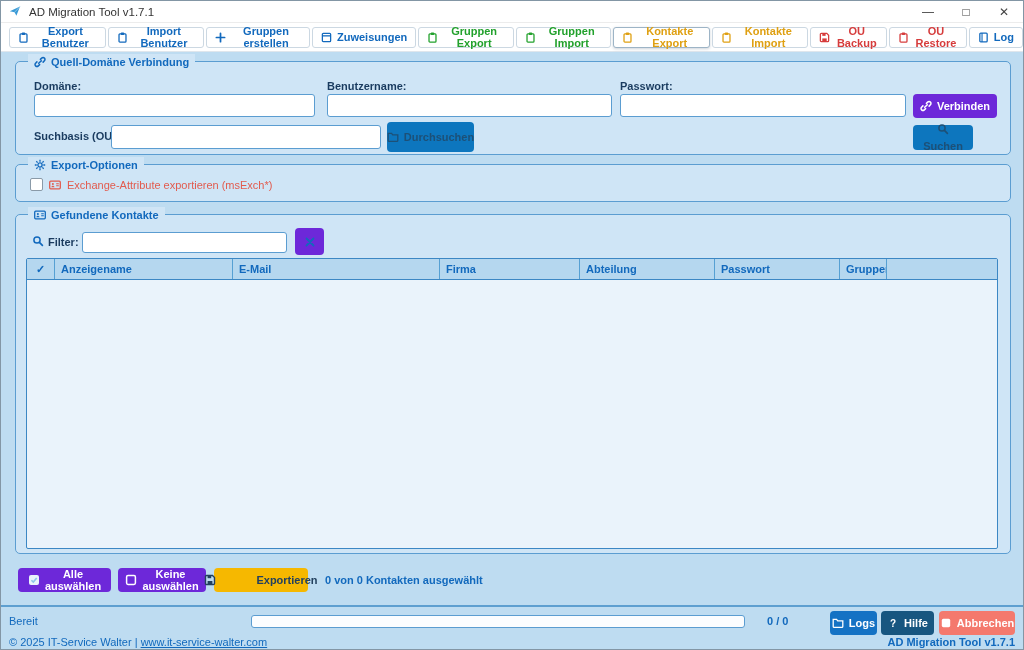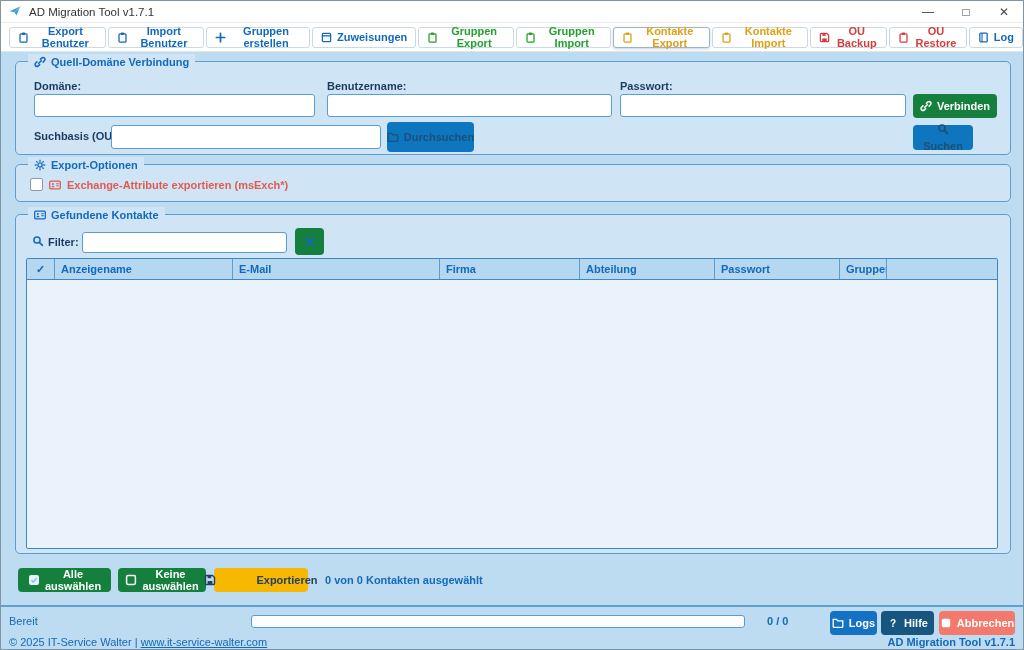--- a/index.html
+++ b/index.html
@@ -25,32 +25,32 @@
   
   .group { position:absolute; left:14px; width:996px; background:#cfe5f6; border:1px solid #5b9dd1; border-radius:5px; }
   .legend { position:absolute; top:-8px; left:12px; background:#cfe5f6; padding:0 6px; color:#1269bd; font-weight:bold; display:flex; align-items:center; gap:5px; height:15px; }
   .legend svg { width:11px; height:11px; }
 
   .flabel { position:absolute; font-weight:bold; color:#1a3b5f; }
   .txt { position:absolute; background:#fff; border:1px solid #5b9dd1; border-radius:3px; height:23px; padding:0 6px; font-family:inherit; font-size:11px; color:#222; }
 
   .btn { position:absolute; display:inline-flex; align-items:center; justify-content:center; gap:5px; border:none; border-radius:4px; font-family:inherit; font-size:11px; font-weight:bold; color:#fff; cursor:pointer; padding:0 10px; }
   .btn svg { width:11px; height:11px; flex:none; }
-  .btn-primary { background:#15803d; }
+  .btn-primary { background:#6d28d9; }
   .btn-disabled { background:#0d76be; color:#1d5077; cursor:default; }
   .btn-yellow { background:#f6b800; color:#23405e; }
   .btn-logs { background:#1472c4; }
   .btn-help { background:#175680; }
   .btn-cancel { background:#f4796d; }
 
   
   .chkrow { position:absolute; display:flex; align-items:center; gap:6px; cursor:pointer; }
   .chkbox { width:13px; height:13px; background:#fff; border:1px solid #8a9aa8; border-radius:2px; }
   .chkrow svg { width:12px; height:12px; color:#e25b4e; }
-  .chklabel { color:#e25b4e; font-weight:bold; }
+  .chklabel { color:#e25b4e; font-weight:normal; }
 
   
   .filter-row svg { width:12px; height:12px; color:#1269bd; }
   .table { position:absolute; left:10px; top:43px; width:972px; height:291px; background:#eaf3fb; border:1px solid #3c87c4; border-radius:2px; overflow:hidden; }
   .thead { display:flex; height:21px; background:#b5d7ef; border-bottom:1px solid #3c87c4; }
   .th { border-right:1px solid #56a0d3; color:#1269bd; font-weight:bold; line-height:20px; padding-left:6px; overflow:hidden; white-space:nowrap; }
   .th.c-center { text-align:center; padding-left:0; }
   .col0{width:28px;} .col1{width:178px;} .col2{width:207px;} .col3{width:140px;} .col4{width:135px;} .col5{width:125px;} .col6{width:47px;} .col7{flex:1;border-right:none;}
 
   

